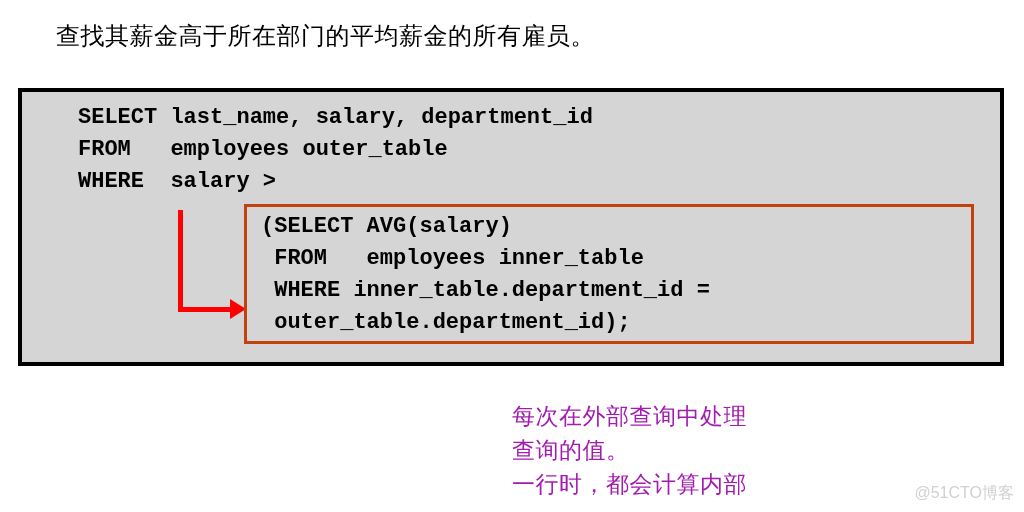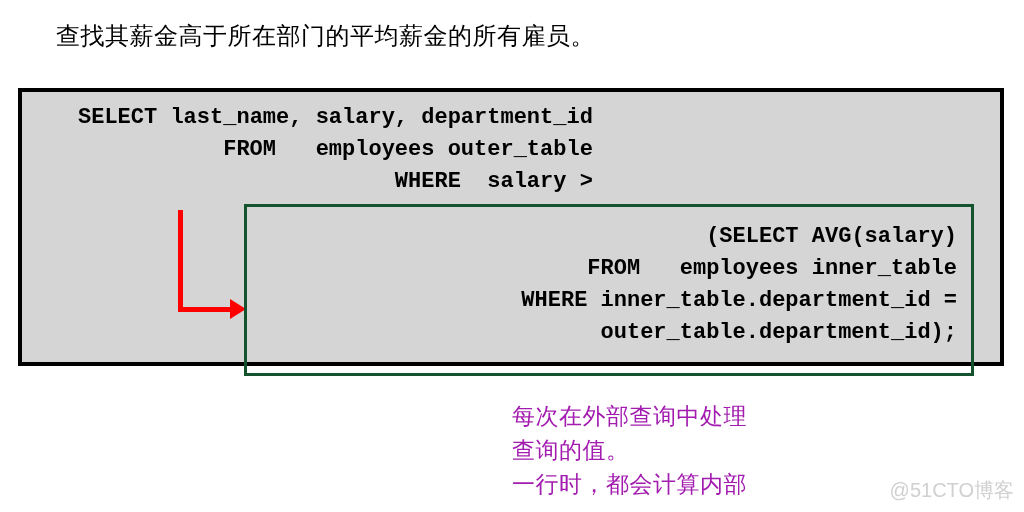--- a/index.html
+++ b/index.html
@@ -35,37 +35,36 @@
     border: 4px solid #000;
     box-sizing: border-box;
   }
   .code {
     position: relative;
     font-family: "Courier New", Courier, monospace;
     font-size: 22px;
     font-weight: bold;
     white-space: pre;
     color: #000;
-    text-align: right;
   }
   .code-outer {
     position: absolute;
     left: 56px;
     top: 10px;
     line-height: 32px;
   }
   .sub-box {
     position: absolute;
     left: 222px;
     top: 112px;
     width: 730px;
-    height: 172px;
-    border: 3px solid #14532d;
+    height: 140px;
+    border: 3px solid #c2410c;
     box-sizing: border-box;
-    padding: 14px 14px;
+    padding: 4px 14px;
     line-height: 32px;
   }
   .arrow-stem-v {
     position: absolute;
     left: 156px;
     top: 118px;
     width: 5px;
     height: 102px;
     background: #ff0000;
   }
@@ -93,21 +92,21 @@
     top: 400px;
     font-size: 23px;
     line-height: 34px;
     color: #a21caf;
     letter-spacing: 0.5px;
   }
   .watermark {
     position: absolute;
     right: 10px;
     bottom: 8px;
-    font-size: 20px;
+    font-size: 16px;
     color: #d0d0d0;
     font-family: Arial, sans-serif;
   }
 </style>
 </head>
 <body>
 
 <div class="container">
 
   <div class="title">查找其薪金高于所在部门的平均薪金的所有雇员。</div>

